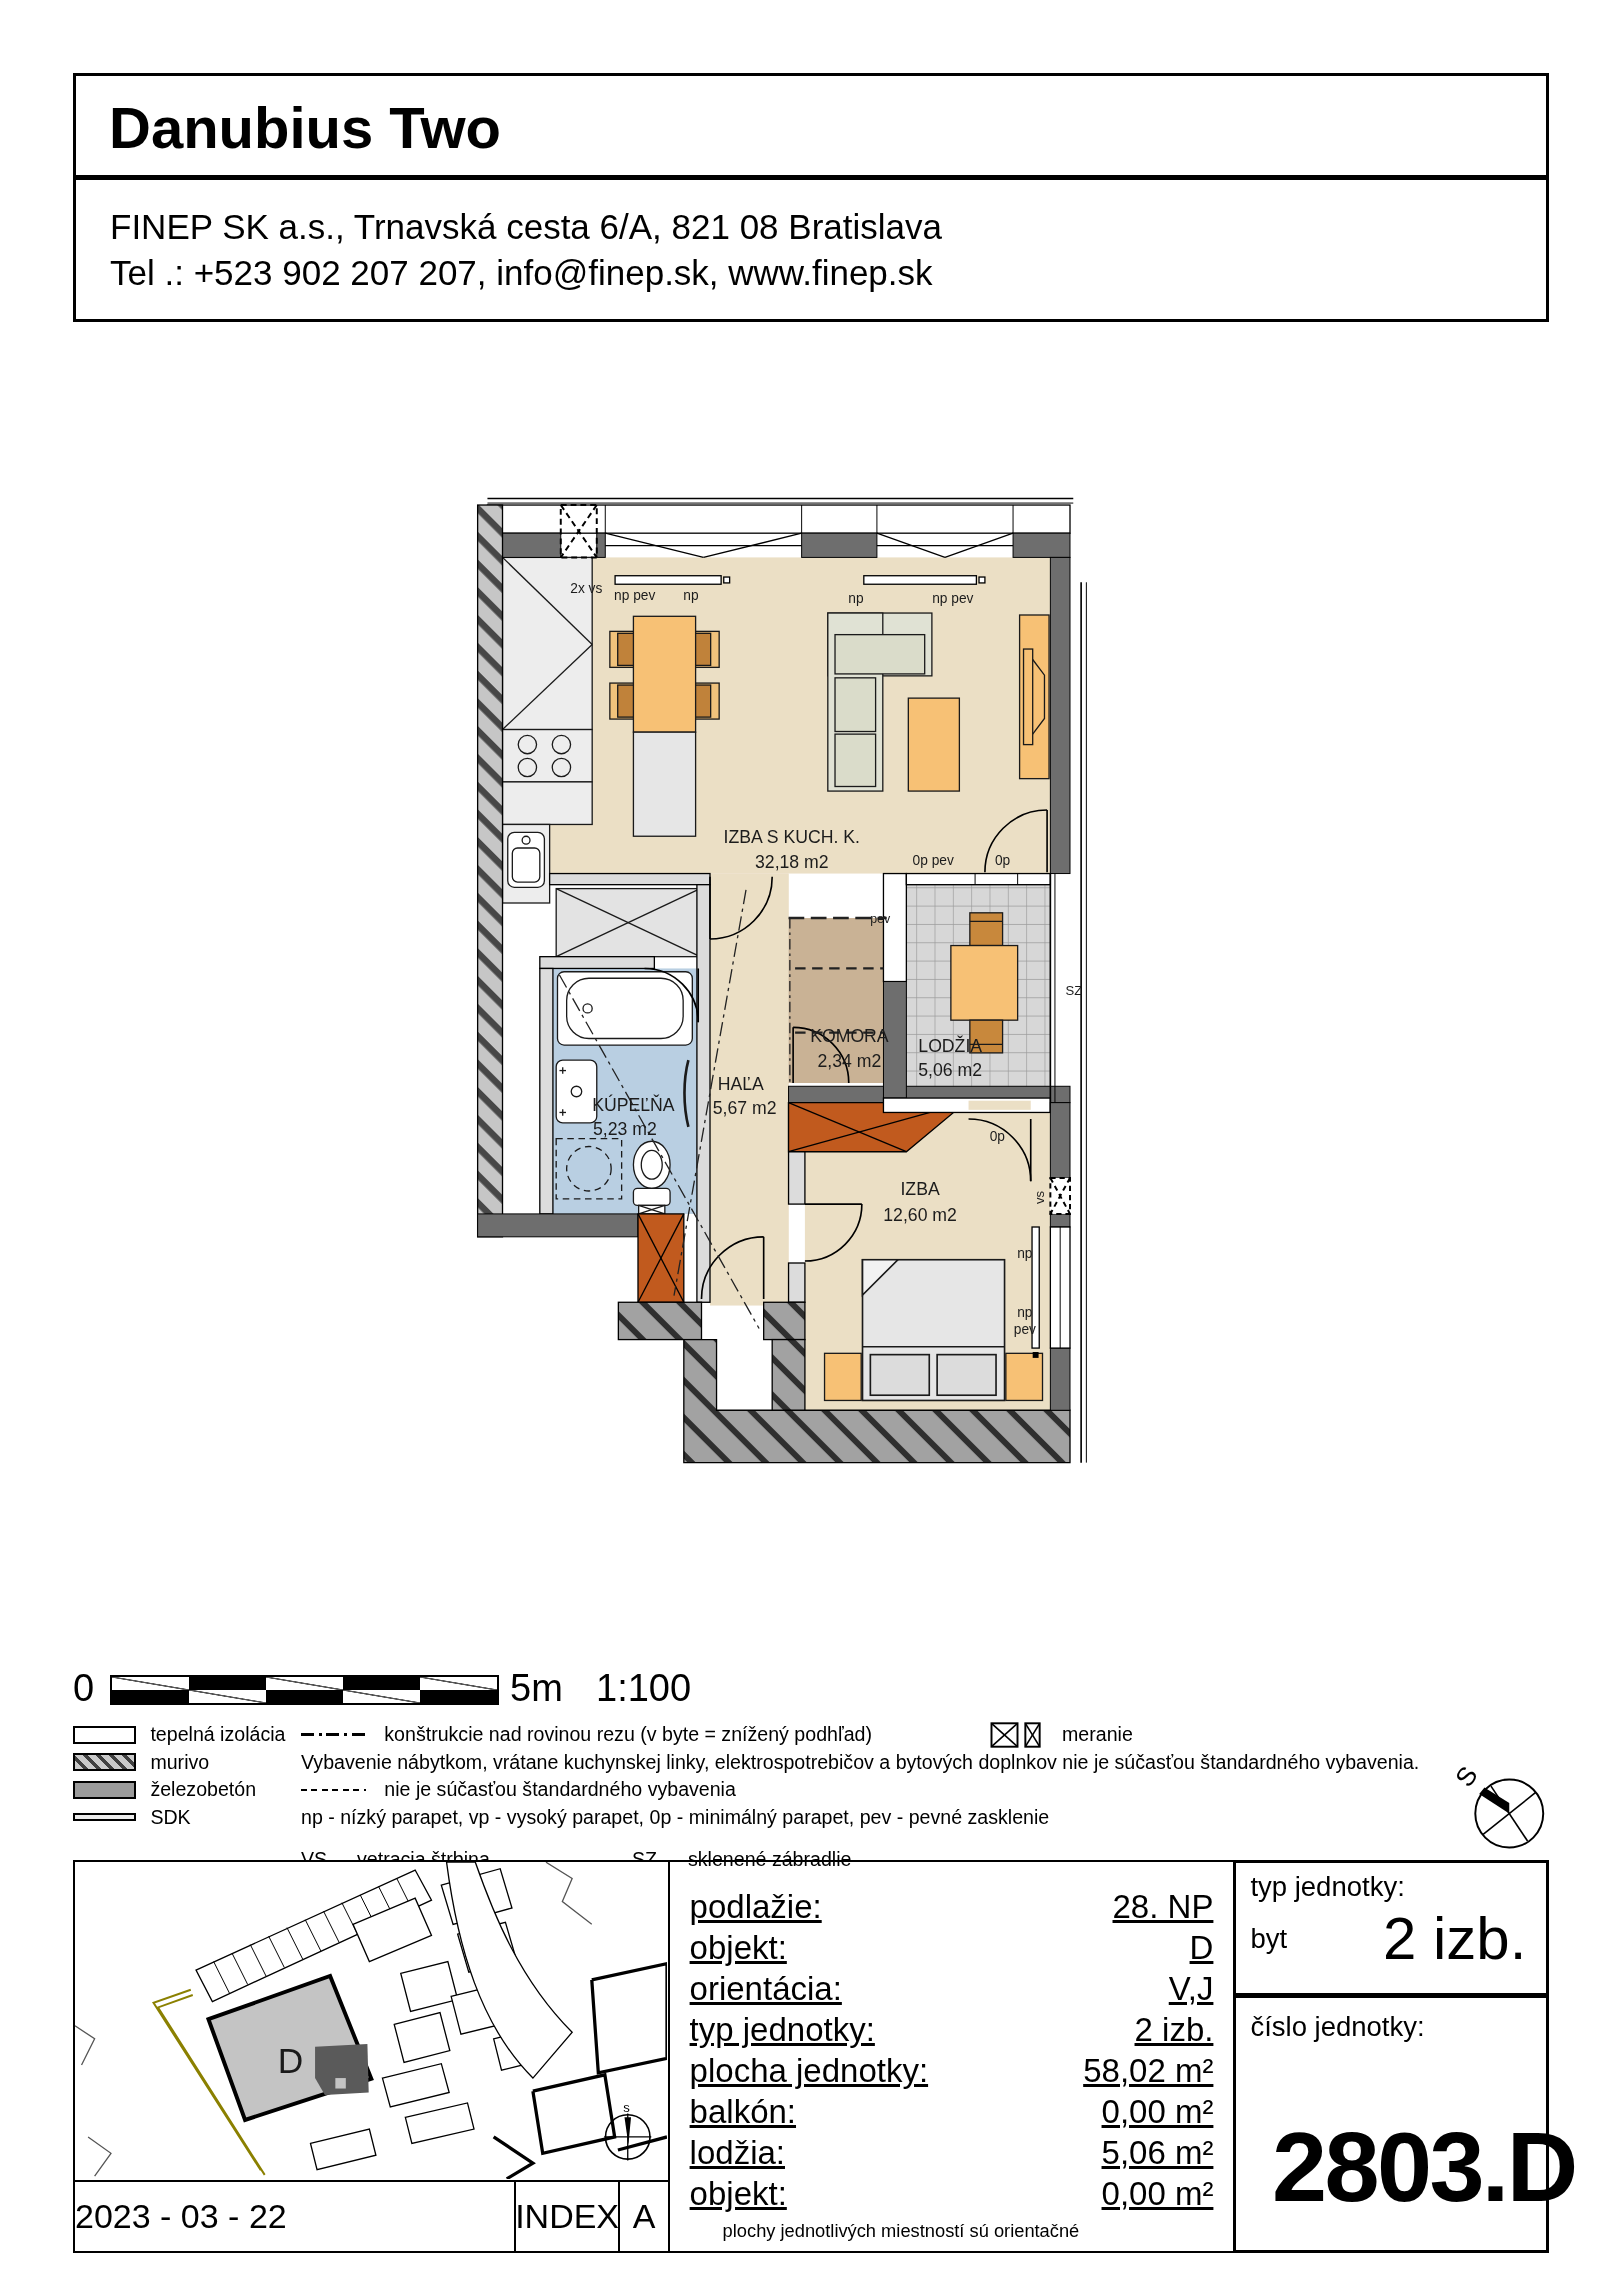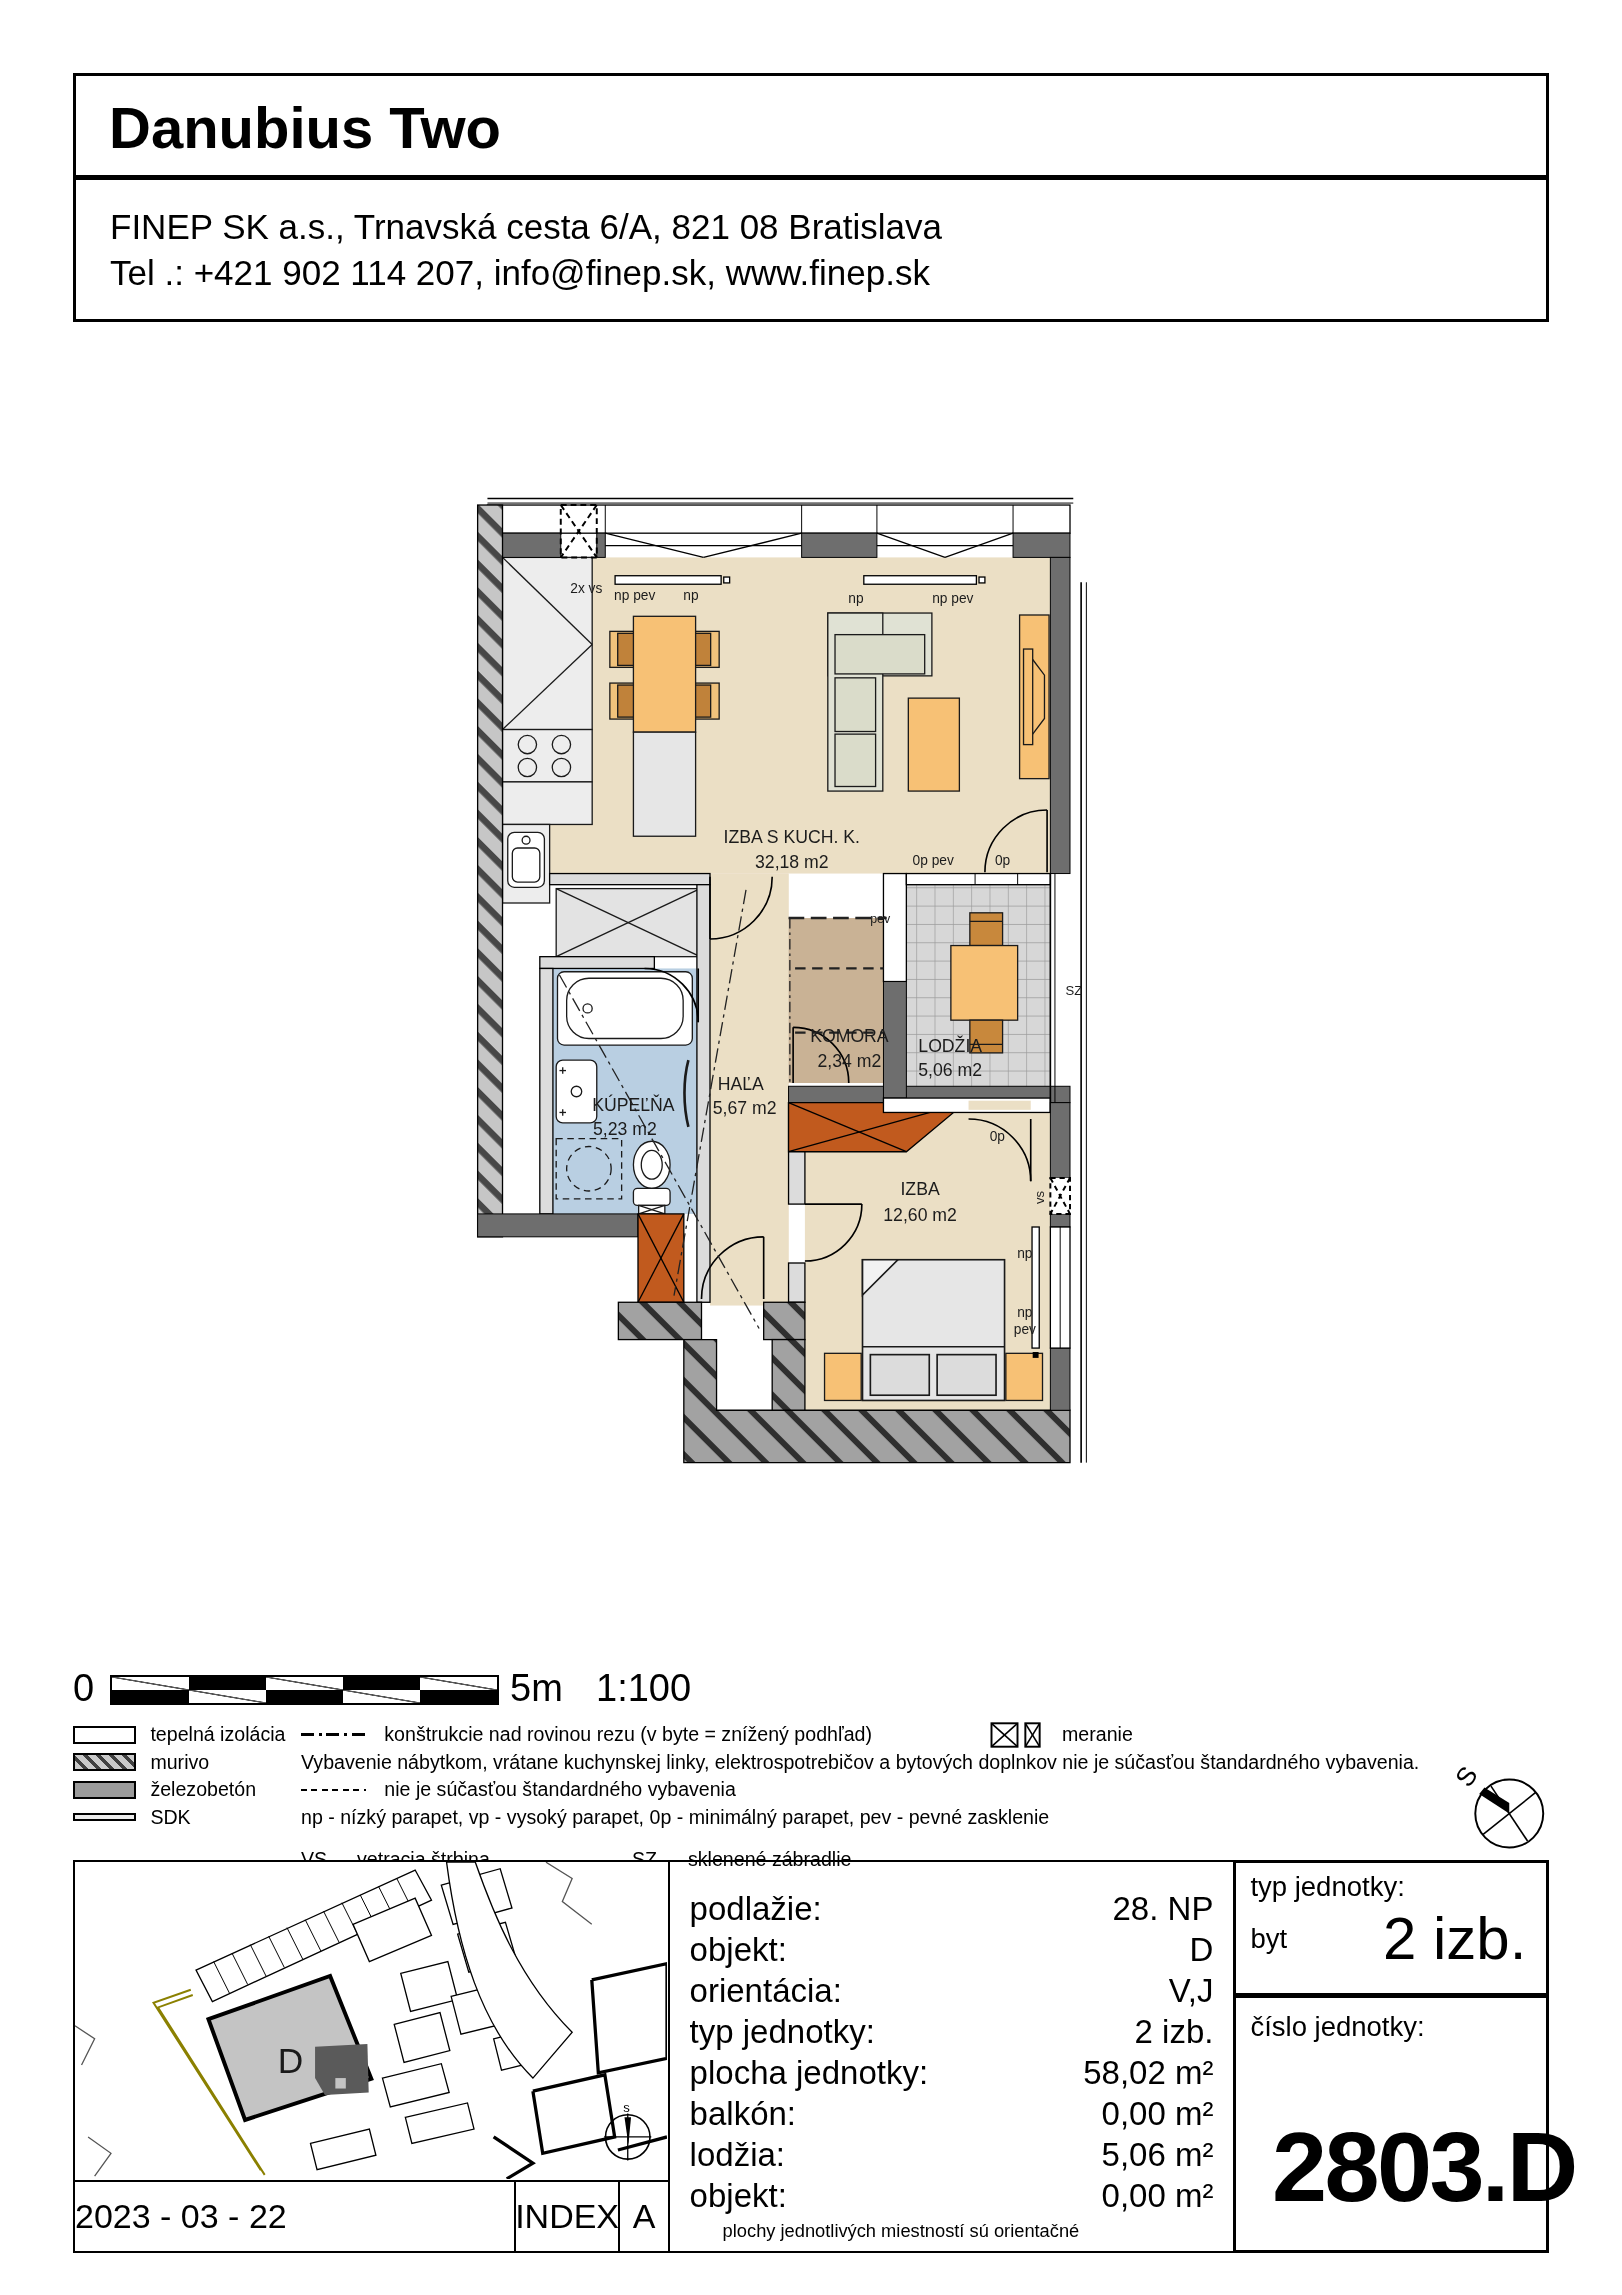--- a/index.html
+++ b/index.html
@@ -46,21 +46,21 @@
 
   
   .bottom{left:73px;top:1860px;width:1476px;height:393px;box-sizing:border-box;}
   .map-panel{position:absolute;left:0;top:0;width:597px;height:322px;border:2.6px solid #000;box-sizing:border-box;background:#fff;overflow:hidden;}
   .date-row{position:absolute;left:0;top:322px;width:597px;height:71px;display:flex;box-sizing:border-box;}
   .date-cell{width:444px;border:2.6px solid #000;border-top:none;box-sizing:border-box;display:flex;align-items:center;font-size:34px;}
   .index-cell{width:104px;border:2.6px solid #000;border-top:none;border-left:none;box-sizing:border-box;display:flex;align-items:center;justify-content:center;font-size:34px;}
   .rev-cell{width:50px;border:2.6px solid #000;border-top:none;border-left:none;box-sizing:border-box;display:flex;align-items:center;justify-content:center;font-size:34px;}
   .info-panel{position:absolute;left:597px;top:0;width:563px;height:393px;border-top:2.6px solid #000;border-bottom:2.6px solid #000;box-sizing:border-box;}
   .info-rows{position:absolute;left:0;top:26px;right:0;}
-  .info-row{display:flex;justify-content:space-between;height:41px;align-items:center;padding:0 19.6px 0 19.6px;font-size:33px;}
+  .info-row{display:flex;justify-content:space-between;height:41px;align-items:flex-start;padding:0 19.6px 0 19.6px;font-size:33px;text-decoration:underline;}
   .info-foot{position:absolute;left:19.6px;bottom:9.2px;font-size:18.3px;padding-left:33px;}
   .unit-panel{position:absolute;left:1160px;top:0;width:316px;height:393px;}
   .unit-top{position:absolute;left:0;top:0;width:316px;height:136px;border:3.3px solid #000;box-sizing:border-box;}
   .unit-bottom{position:absolute;left:0;top:136px;width:316px;height:257px;border:3.3px solid #000;border-top:2.6px solid #000;box-sizing:border-box;}
   .unit-label{position:absolute;left:14.4px;top:7.9px;font-size:27.5px;}
   .unit-sub{position:absolute;left:14.4px;top:60px;font-size:27.5px;}
   .unit-type-val{position:absolute;right:19.6px;top:41px;font-size:60px;}
   .unit-num-label{position:absolute;left:14.4px;top:13px;font-size:27.5px;}
   .unit-num-val{position:absolute;left:0;right:0;bottom:26px;text-align:center;font-size:99px;font-weight:bold;letter-spacing:-2.6px;padding-left:36px;}
 
@@ -72,21 +72,21 @@
 </head>
 <body>
 
 <div class="page">
 
   <div class="abs header">
     <div class="header-title">Danubius Two</div>
     <div class="header-divider"></div>
     <div class="header-address">
       <div>FINEP SK a.s., Trnavská cesta 6/A, 821 08 Bratislava</div>
-      <div>Tel .: +421 902 114 207, info@finep.sk, www.finep.sk</div>
+      <div>Tel .: +523 902 207 207, info@finep.sk, www.finep.sk</div>
     </div>
   </div>
 
   <svg class="abs" style="left:458px;top:484px;" width="648" height="982" viewBox="0 0 990 1500">
     <defs>
       <pattern id="hatch" width="30" height="30" patternUnits="userSpaceOnUse" patternTransform="rotate(45)">
         <rect width="30" height="30" fill="#c6c6c6"></rect>
           <rect width="30" height="10" fill="#474747"></rect>
       </pattern>
       <pattern id="hatch2" width="40" height="40" patternUnits="userSpaceOnUse" patternTransform="rotate(45)">

